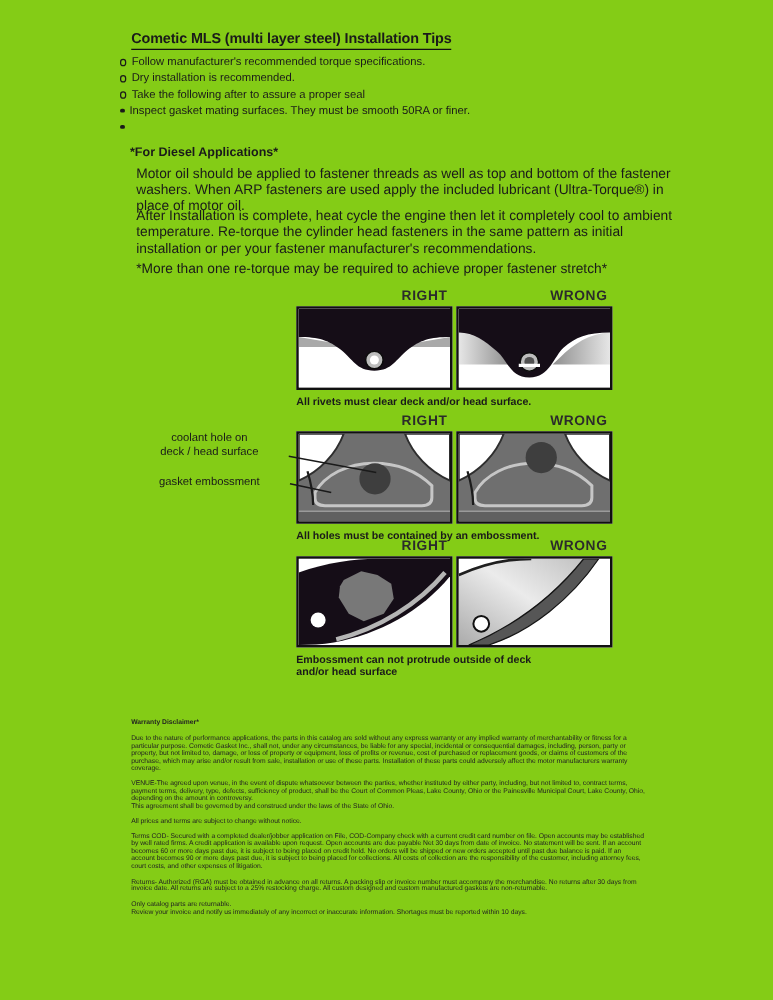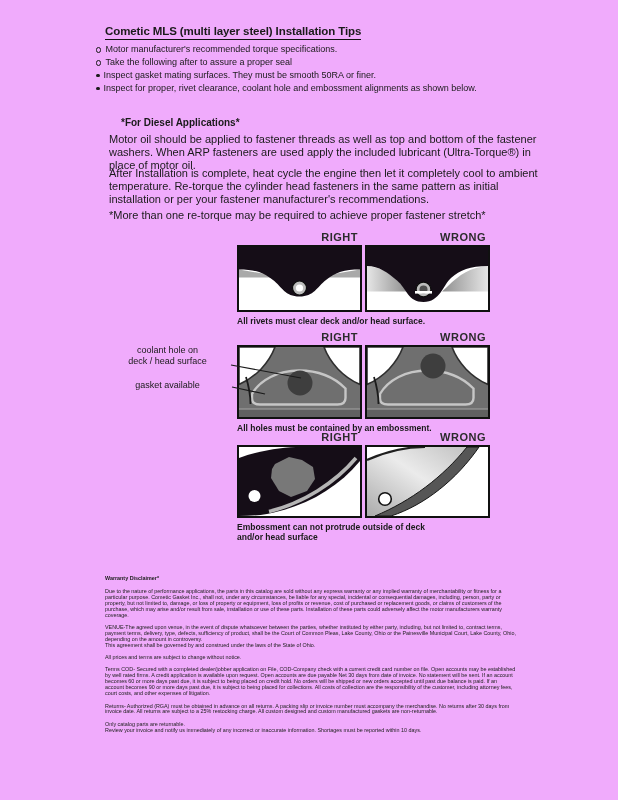--- a/index.html
+++ b/index.html
@@ -1,34 +1,34 @@
 <!DOCTYPE html>
 <html><head>
 <meta charset="utf-8">
 <style>
   html,body{margin:0;padding:0;}
   body{
     width:618px;height:800px;background:#f2f2f2;
     font-family:"Liberation Sans","DejaVu Sans",sans-serif;color:#1a1a1a;
   }
-  .page{position:relative;width:618px;height:800px;background:#f0abfc;overflow:hidden;}
+  .page{position:relative;width:618px;height:800px;background:#84cc16;overflow:hidden;}
 
   .title{
     position:absolute;left:105px;top:25px;
     font-size:11.5px;font-weight:bold;letter-spacing:-0.1px;
     border-bottom:1.3px solid #111;padding-bottom:1.5px;display:inline-block;
   }
 
   .tips{position:absolute;left:96px;top:43px;width:460px;font-size:9px;line-height:13px;}
   .tip-row{display:flex;align-items:flex-start;}
   .tip-row.sub{}
   .o-bullet{flex:0 0 auto;width:3.4px;height:3.4px;border:1px solid #1a1a1a;border-radius:50%;margin:4.4px 4px 0 0;}
   .dot-bullet{flex:0 0 auto;width:3.6px;height:3.6px;background:#1a1a1a;border-radius:50%;margin:4.6px 4px 0 0;}
 
-  .diesel-heading{position:absolute;left:121px;top:117px;font-size:10px;font-weight:bold;}
+  .diesel-heading{position:absolute;left:104px;top:117px;font-size:10px;font-weight:bold;}
   .para{position:absolute;left:109px;width:430px;font-size:11px;line-height:12.8px;}
   .p1{top:133px;}
   .p2{top:167px;}
   .note{top:209px;}
 
   .pair{position:absolute;left:237px;width:249px;}
   .pair-labels{display:flex;width:249px;margin-bottom:2px;}
   .pair-labels span{flex:0 0 121px;text-align:right;font-size:11px;letter-spacing:0.5px;color:#2b2b2b;font-weight:bold;}
   .pair-labels span + span{margin-left:7px;}
   .pair-boxes{display:flex;}
@@ -60,33 +60,36 @@
 </head>
 <body>
 
 <div class="page">
 
   <div class="title">Cometic MLS (multi layer steel) Installation Tips</div>
 
   <div class="tips">
     <div class="tip-row">
       <span class="o-bullet"></span>
-      <span>Motor manufacturer's recommended torque specifications.</span>
+      <span>Follow manufacturer's recommended torque specifications.</span>
+    </div>
+    <div class="tip-row">
+      <span class="o-bullet"></span>
+      <span>Dry installation is recommended.</span>
     </div>
     <div class="tip-row">
       <span class="o-bullet"></span>
       <span>Take the following after to assure a proper seal</span>
     </div>
     <div class="tip-row sub">
       <span class="dot-bullet"></span>
       <span>Inspect gasket mating surfaces.  They must be smooth 50RA or finer.</span>
     </div>
     <div class="tip-row sub">
       <span class="dot-bullet"></span>
-      <span>Inspect for proper, rivet clearance, coolant hole and embossment alignments as shown below.</span>
     </div>
   </div>
 
   <div class="diesel-heading">*For Diesel Applications*</div>
   <div class="para p1">Motor oil should be applied to fastener threads as well as top and bottom of the fastener washers. When ARP fasteners are used apply the included lubricant (Ultra-Torque®) in place of motor oil.</div>
   <div class="para note">*More than one re-torque may be required to achieve proper fastener stretch*</div>
   <div class="para p2">After Installation is complete, heat cycle the engine then let it completely cool to ambient temperature. Re-torque the cylinder head fasteners in the same pattern as initial installation or per your fastener manufacturer's recommendations.</div>
 
   <div class="pair pair1">
     <div class="pair-labels">
@@ -160,21 +163,21 @@
         </svg>
       </div>
     </div>
     <div class="caption">All holes must be contained by an embossment.</div>
   </div>
 
   <div class="side-label lbl-coolant">
     <div>coolant hole on</div>
     <div>deck / head surface</div>
   </div>
-  <div class="side-label lbl-emboss">gasket available</div>
+  <div class="side-label lbl-emboss">gasket embossment</div>
 
   <svg class="leader-svg" width="215" height="70" viewBox="0 0 215 70">
     <line x1="126" y1="23" x2="196" y2="36" stroke="#1a1a1a" stroke-width="1.1"></line>
     <line x1="127" y1="45" x2="160" y2="52" stroke="#1a1a1a" stroke-width="1.1"></line>
   </svg>
 
   <div class="pair pair3">
     <div class="pair-labels">
       <span>RIGHT</span>
       <span>WRONG</span>

